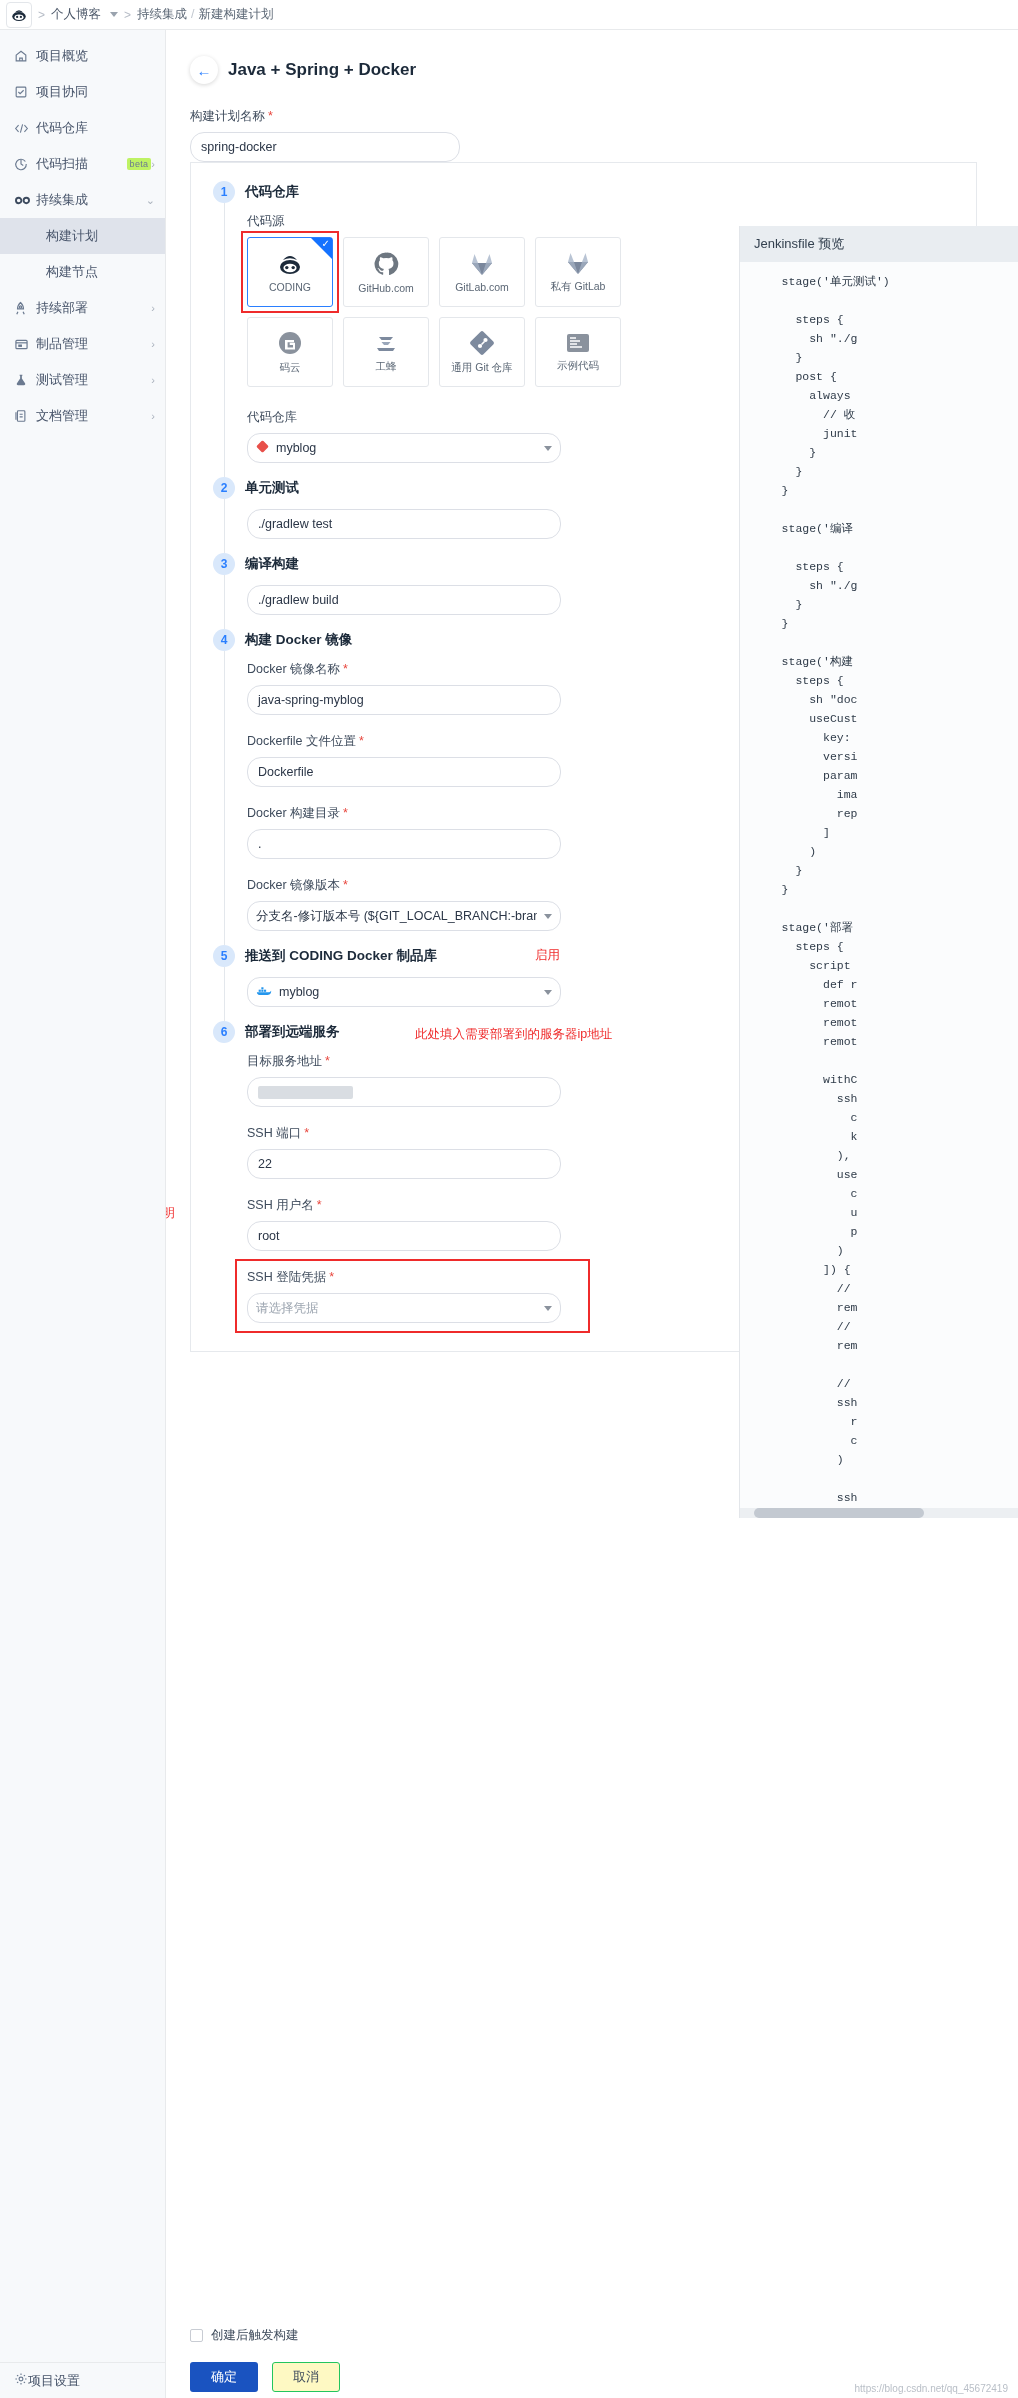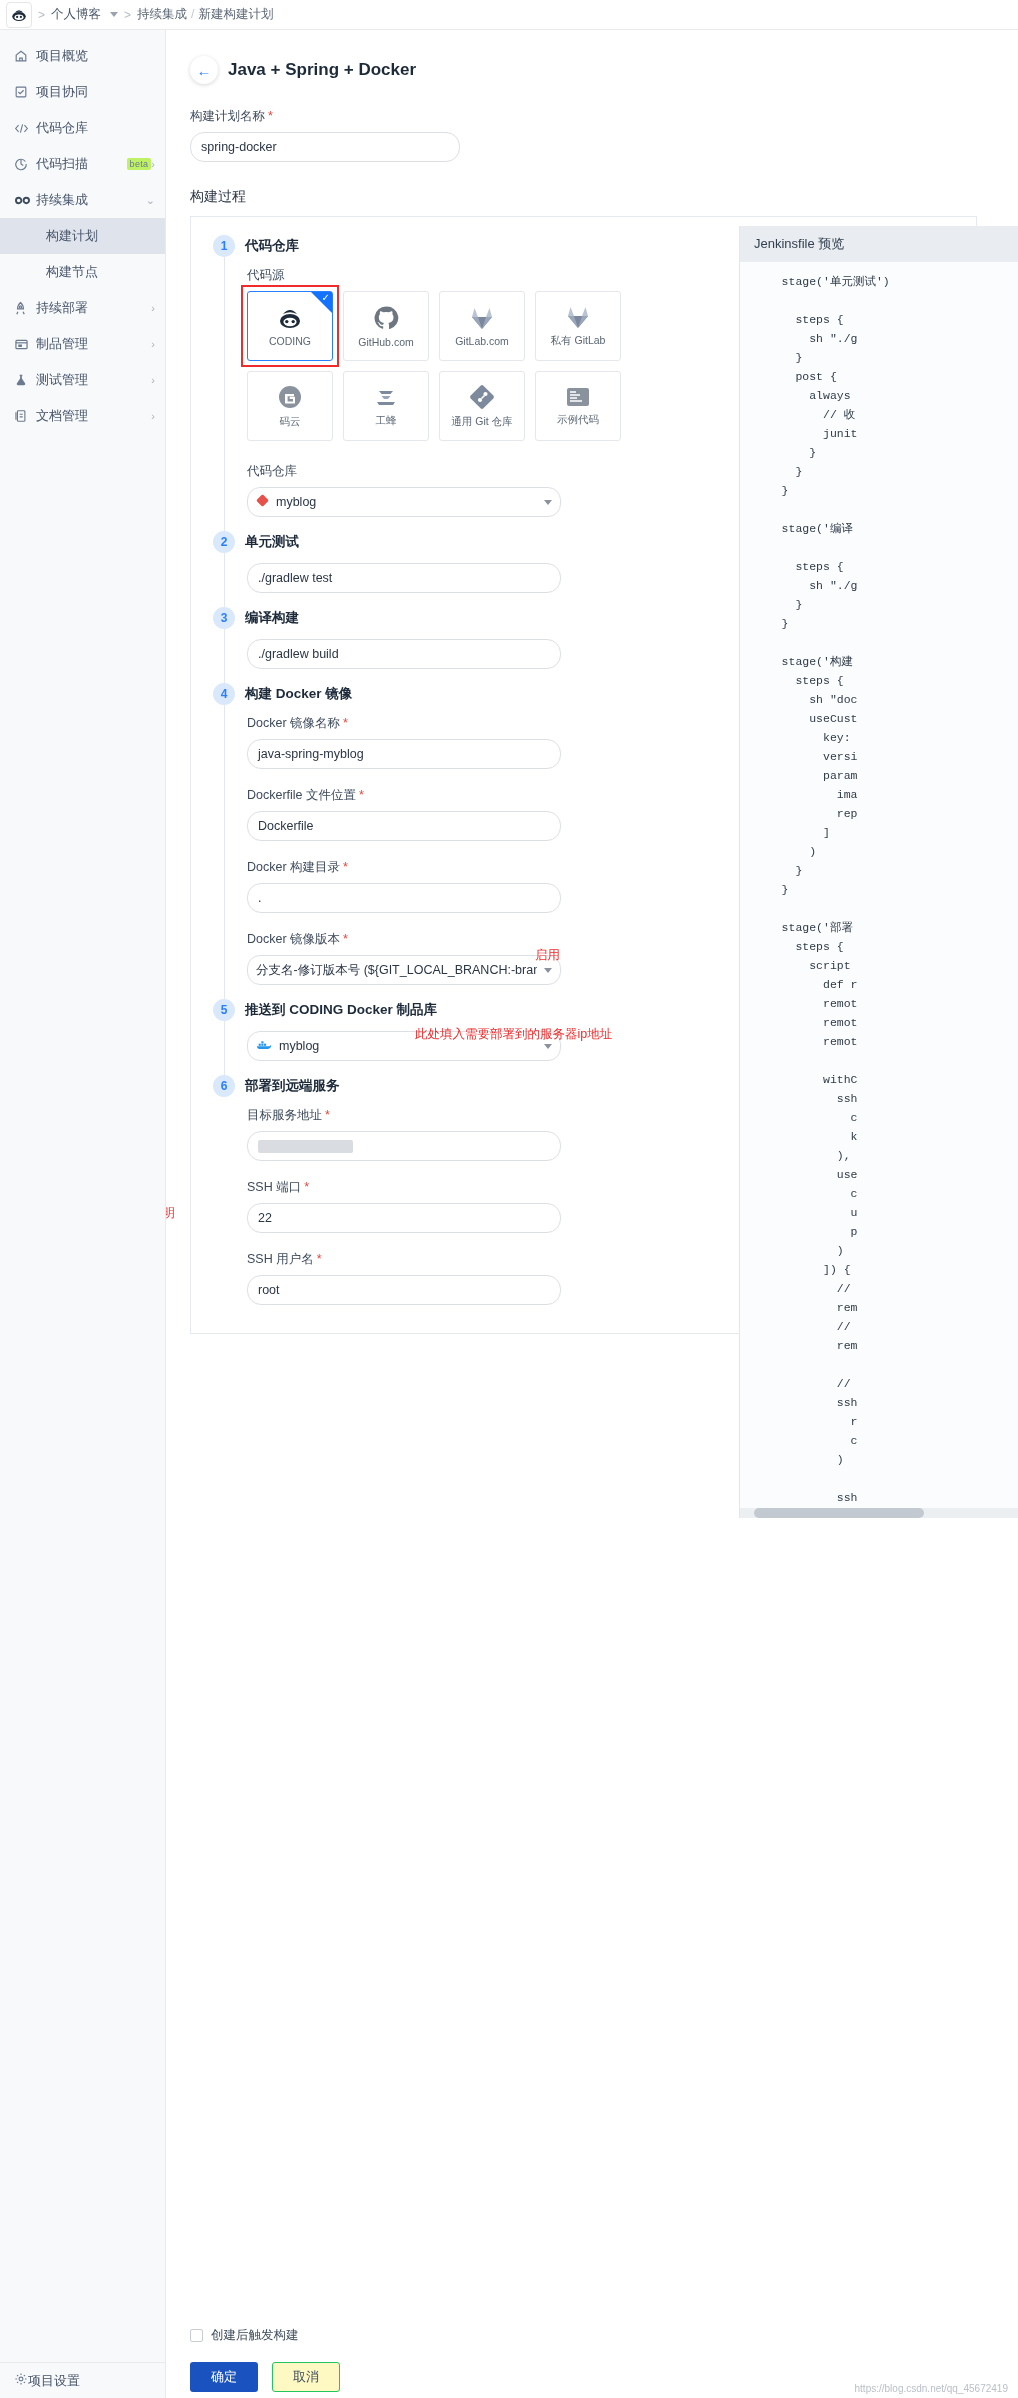--- a/index.html
+++ b/index.html
@@ -329,21 +329,20 @@
       <div class="page-title">Java + Spring + Docker</div>
     </div>
 
     <div class="field-label">
       <span>构建计划名称</span><span class="req">*</span>
     </div>
     <div class="txt-input input-name">
       <span>spring-docker</span>
     </div>
 
-    <div class="sec-title">构建过程</div>
 
     <div class="process-card">
 
       <div class="step">
         <div class="step-head">
           <div class="step-num">1</div>
           <div class="step-title">代码仓库</div>
         </div>
         <div class="step-body">
           <div class="sub-label">代码源</div>
@@ -558,20 +557,32 @@
             <span>22</span>
           </div>
 
           <div class="sub-label" style="margin-top:18px;">
             <span>SSH 用户名</span><span class="req">*</span>
           </div>
           <div class="txt-input w-wide">
             <span>root</span>
           </div>
 
+          <div style="position:relative;margin-top:18px;">
+            <div class="sub-label" style="margin-top:0;">
+              <span>SSH 登陆凭据</span><span class="req">*</span>
+            </div>
+            <div class="select-box w-wide">
+              <span class="inner" style="color:#9aa3ae;">
+                <span>请选择凭据</span>
+              </span>
+              <span class="arrow-dn"></span>
+            </div>
+            <div class="hl-red" style="left:-12px;top:-10px;width:355px;height:74px;"></div>
+          </div>
         </div>
       </div>
     </div>
 
     <div class="ann" style="left:369px;top:916.5px;">启用</div>
     <div class="ann" style="left:249px;top:996px;">此处填入需要部署到的服务器ip地址</div>
     <div class="ann" style="left:-166px;top:1175px;">这步很关键，在下方有详细说明</div>
 
     <div class="footer-area" style="bottom:6px;">
       <div class="chk-row" style="margin-left:24px;">

